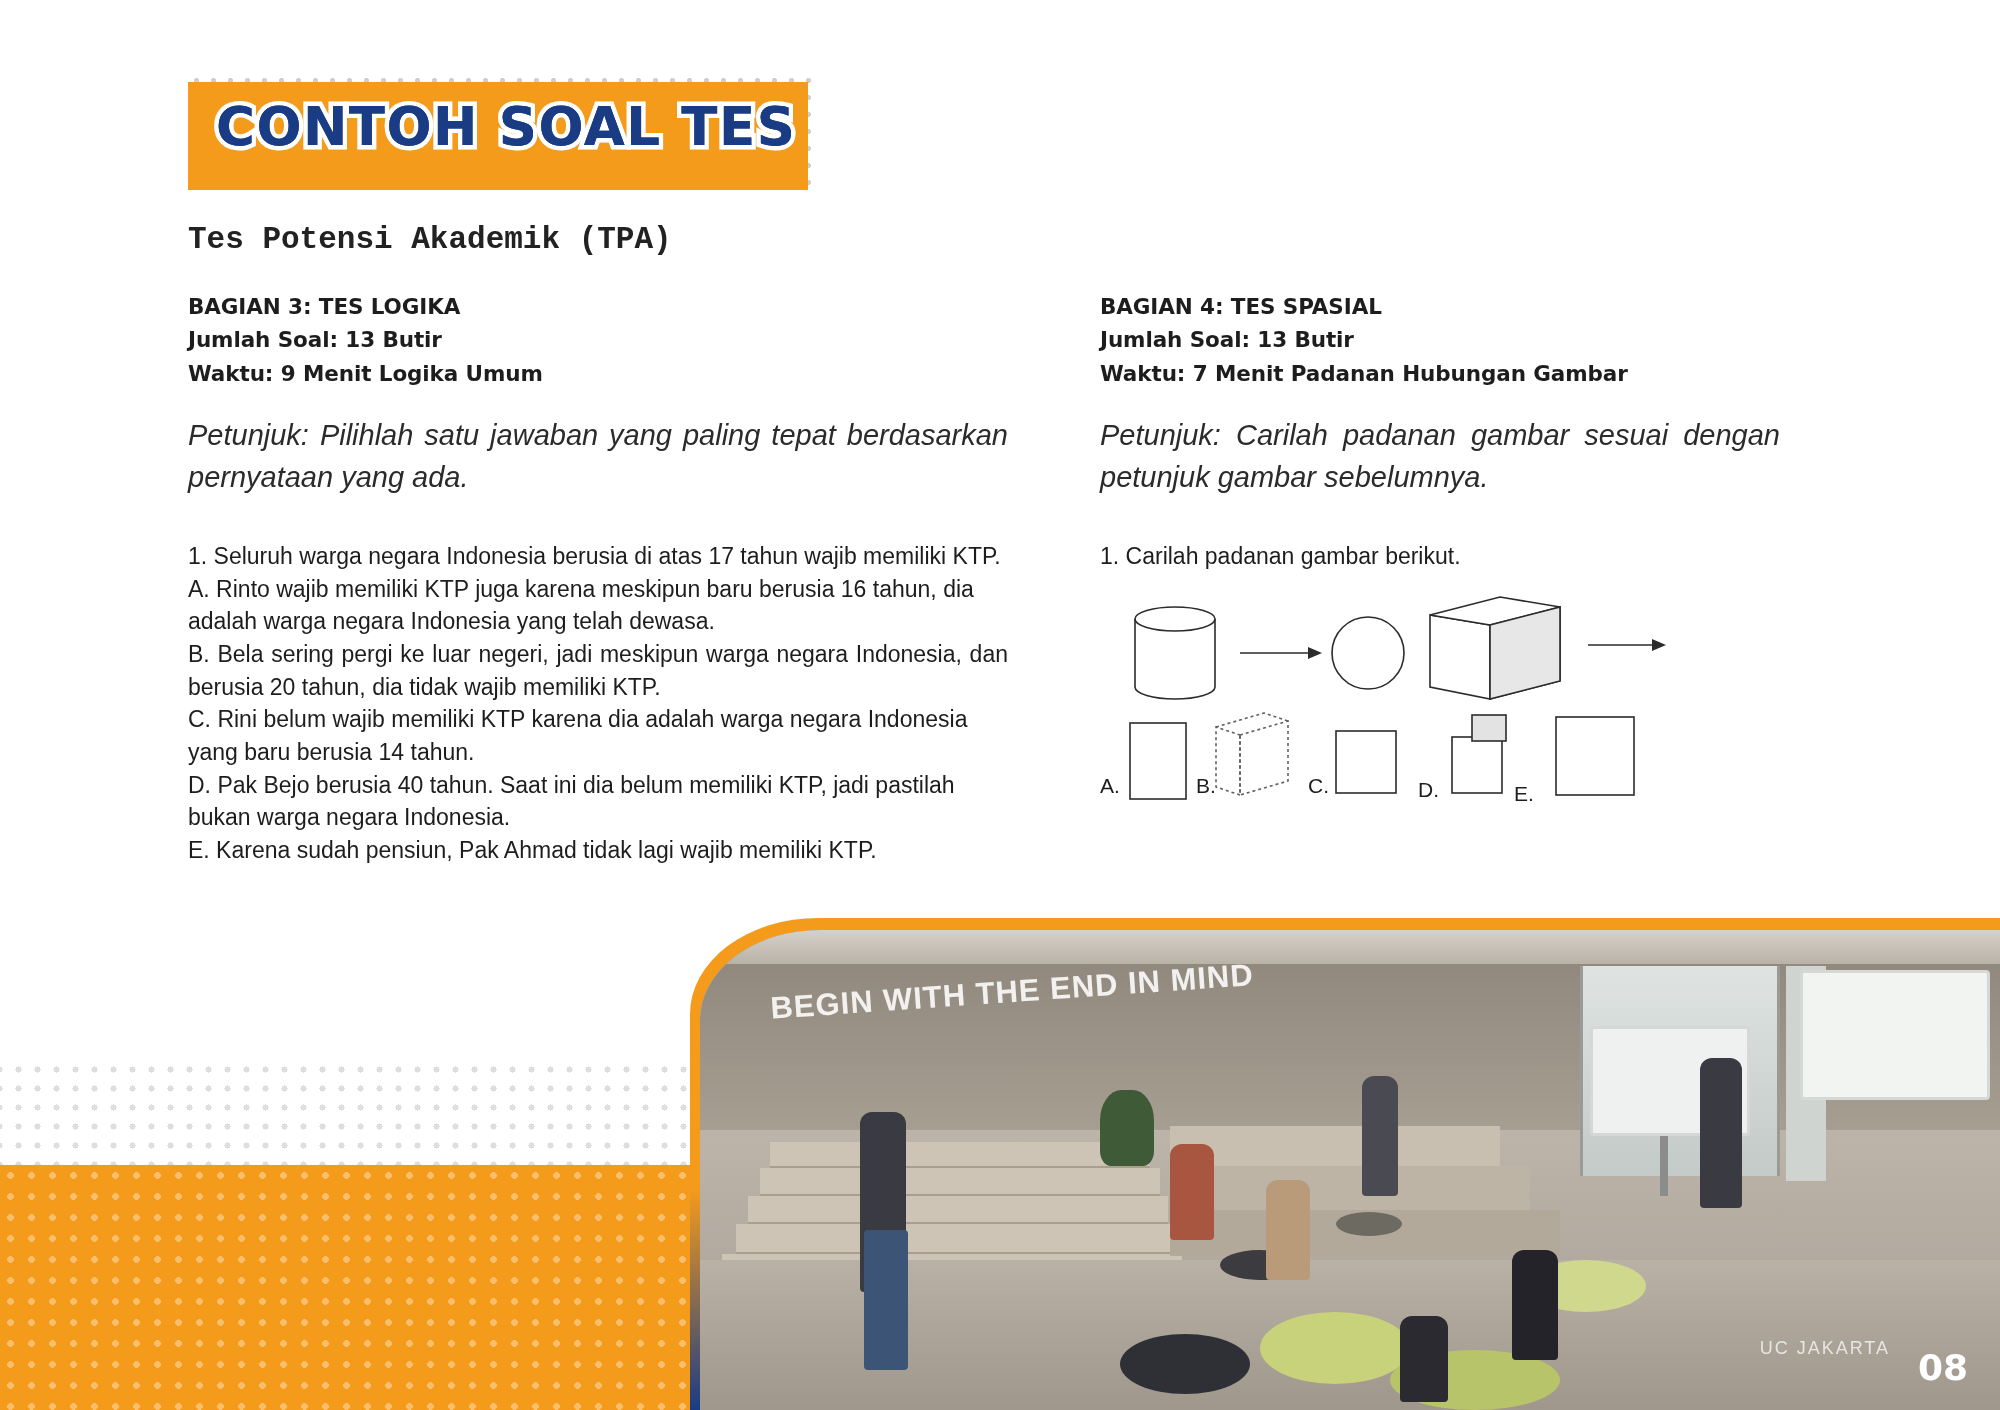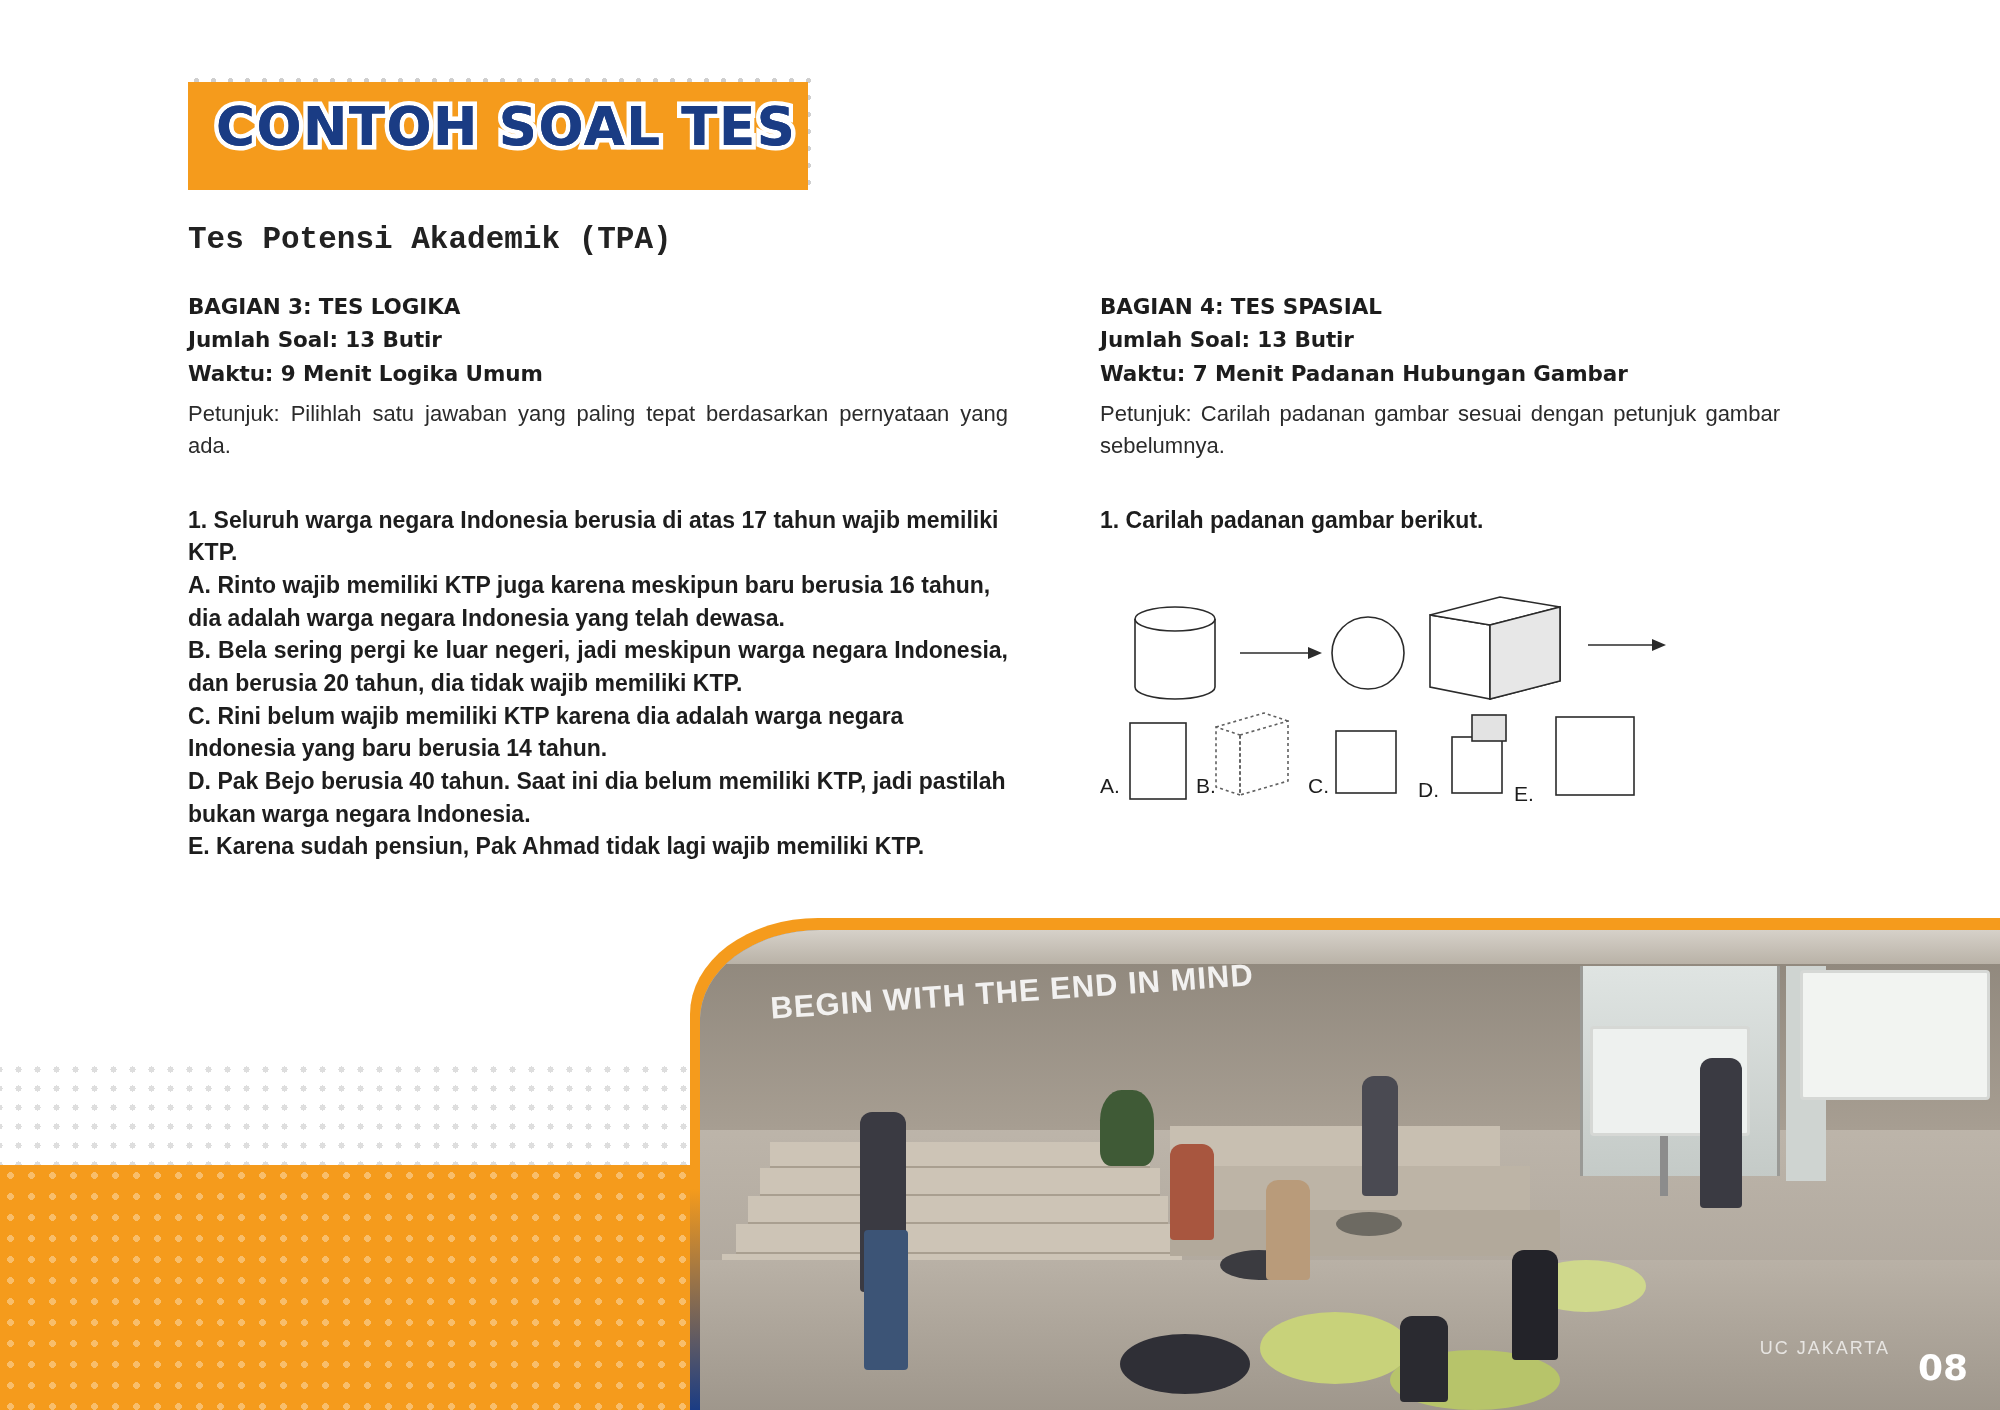--- a/index.html
+++ b/index.html
@@ -81,34 +81,35 @@
 
   .meta-line {
     font-family: "DejaVu Sans", sans-serif;
     font-weight: 700;
     font-size: 21.5px;
     color: #1d1d1d;
     line-height: 1.55;
     letter-spacing: -0.1px;
   }
   .instr {
-    margin-top: 8px;
-    font-size: 22px;
+    margin-top: 24px;
+    font-size: 29px;
     color: #2b2b2b;
     line-height: 1.45;
     text-align: justify;
+    font-style: italic;
   }
 
   .qblock {
     margin-top: 42px;
     font-size: 23px;
     color: #1d1d1d;
     line-height: 1.42;
   }
-  .qline { text-align: justify; font-weight: bold; }
+  .qline { text-align: justify; }
   .qline.left { text-align: left; }
   .qline + .qline { margin-top: 0px; }
 
   
   #figure {
     position: absolute;
     left: 1100px; top: 595px;
     width: 680px; height: 230px;
   }
 

